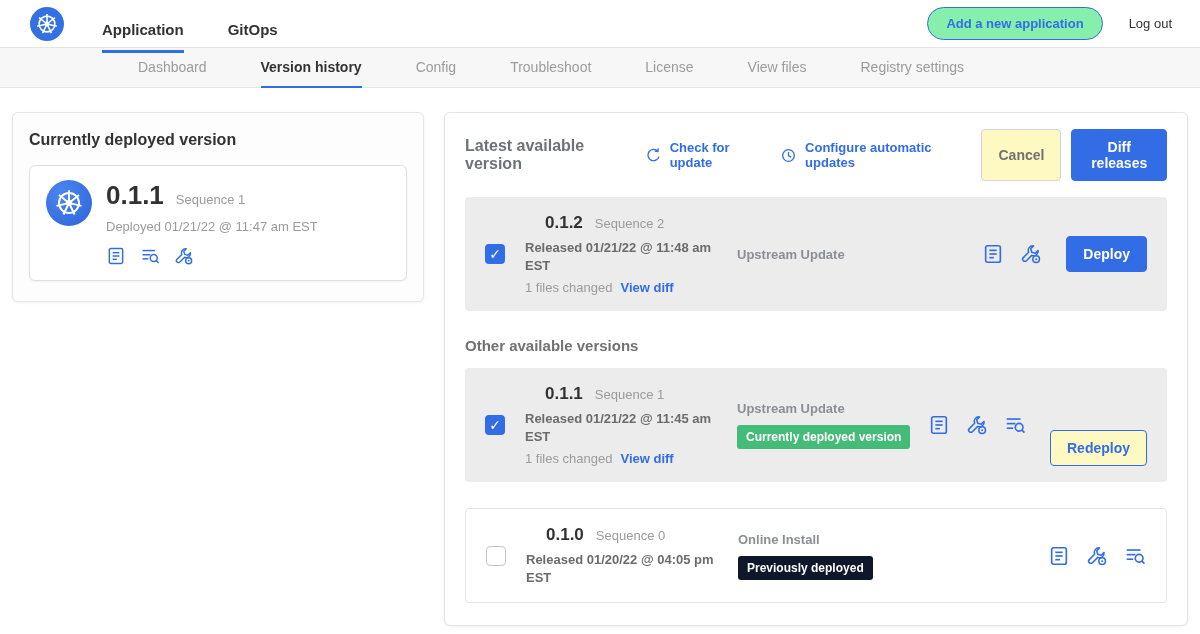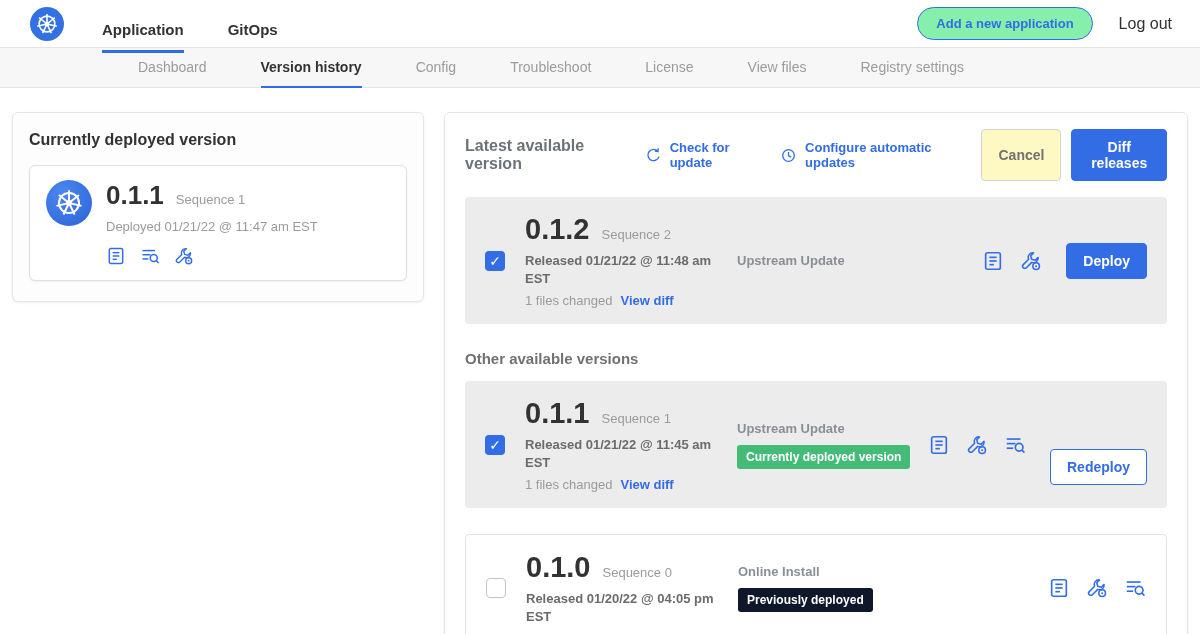--- a/index.html
+++ b/index.html
@@ -12,21 +12,21 @@
   .logo-badge { width:34px; height:34px; border-radius:50%; background:#3371e3;
     display:flex; align-items:center; justify-content:center; flex:0 0 auto; }
   .topnav-tabs { display:flex; height:37px; margin-left:38px; gap:44px;justify-content:flex-end; }
   .tab { display:flex; align-items:center; height:48px; font-size:15px; font-weight:bold;
     color:#323232; cursor:pointer; border-bottom:3px solid transparent; padding-top:3px; }
   .tab.active { border-bottom-color:#326de6; }
   .topbar-right { margin-left:auto; display:flex; align-items:center; gap:26px; }
   .pill-btn { border:1px solid #326de6; color:#326de6; background:#86efac; font-weight:bold;
     font-size:13px; padding:8px 18px; border-radius:18px; cursor:pointer;
     font-family:inherit; }
-  .logout { font-size:16px; color:#323232; cursor:pointer; }
+  .logout { font-size:13px; color:#323232; cursor:pointer; }
 
   
   .subnav { height:40px; background:#f7f7f7; border-bottom:1px solid #e5e5e5;
     display:flex; padding-left:138px; gap:54px; }
   .subnav-item { display:flex; align-items:center; height:40px; font-size:14px;
     color:#9b9b9b; cursor:pointer; border-bottom:2px solid transparent; }
   .subnav-item.active { color:#323232; font-weight:bold; border-bottom-color:#326de6; }
 
   
   .main { display:flex; align-items:flex-start; gap:20px; padding:24px 12px 0 12px; }
@@ -53,33 +53,33 @@
   
   .vp-header { display:flex; align-items:center; gap:18px; }
   .vp-title { font-size:16px; font-weight:bold; color:#6d7278; }
   .inline-link { display:flex; align-items:center; gap:8px; color:#326de6; font-size:13px;
     font-weight:bold; cursor:pointer; }
   .vp-actions { margin-left:auto; display:flex; gap:10px; }
   .btn { font-family:inherit; font-size:14px; font-weight:bold; border-radius:4px;
     padding:9px 16px; cursor:pointer; }
   .btn-cancel { background:#fef9c3; border:1px solid #d3d3d3; color:#717171; }
   .btn-primary { background:#326de6; border:1px solid #326de6; color:#fff; }
-  .btn-outline { background:#ffffff; border:1px solid #326de6; color:#326de6;margin-top:45px; }
+  .btn-outline { background:#fef9c3; border:1px solid #326de6; color:#326de6;margin-top:45px; }
 
   
   .section-title { font-size:15px; font-weight:bold; color:#717171; margin:26px 0 14px 0; }
   .version-row { background:#ececec; border-radius:4px; padding:16px; display:flex;
     align-items:center; margin-top:16px; }
   .version-row.white-row { background:#fff; border:1px solid #e5e5e5; margin-top:26px; }
   .checkbox { width:20px; height:20px; border-radius:4px; margin:0 20px 0 4px;
     flex:0 0 auto; cursor:pointer; display:flex; align-items:center; justify-content:center; }
   .checkbox.checked { background:#326de6; color:#fff; font-size:14px; font-weight:bold; }
   .checkbox.unchecked { background:#fff; border:1px solid #c4c7ca; }
   .row-version { width:212px; flex:0 0 auto; }
-  .row-version .ver-big { font-size:29px; }
+  .row-version .ver-big { font-size:17px;margin-left:20px; }
   .released { font-size:13px; font-weight:bold; color:#6b6b6b; margin-top:6px;
     max-width:188px; line-height:1.35; }
   .files-line { display:flex; gap:8px; margin-top:6px; font-size:13px; }
   .view-diff { color:#326de6; font-weight:bold; cursor:pointer; }
   .row-source { flex:1; }
   .source-label { font-size:13px; font-weight:bold; color:#8a8f94; }
   .badge { display:inline-block; margin-top:9px; font-size:12px; font-weight:bold;
     color:#fff; padding:5px 9px; border-radius:3px; }
   .badge-green { background:#44bb77; }
   .badge-gray { background:#0f172a; }

